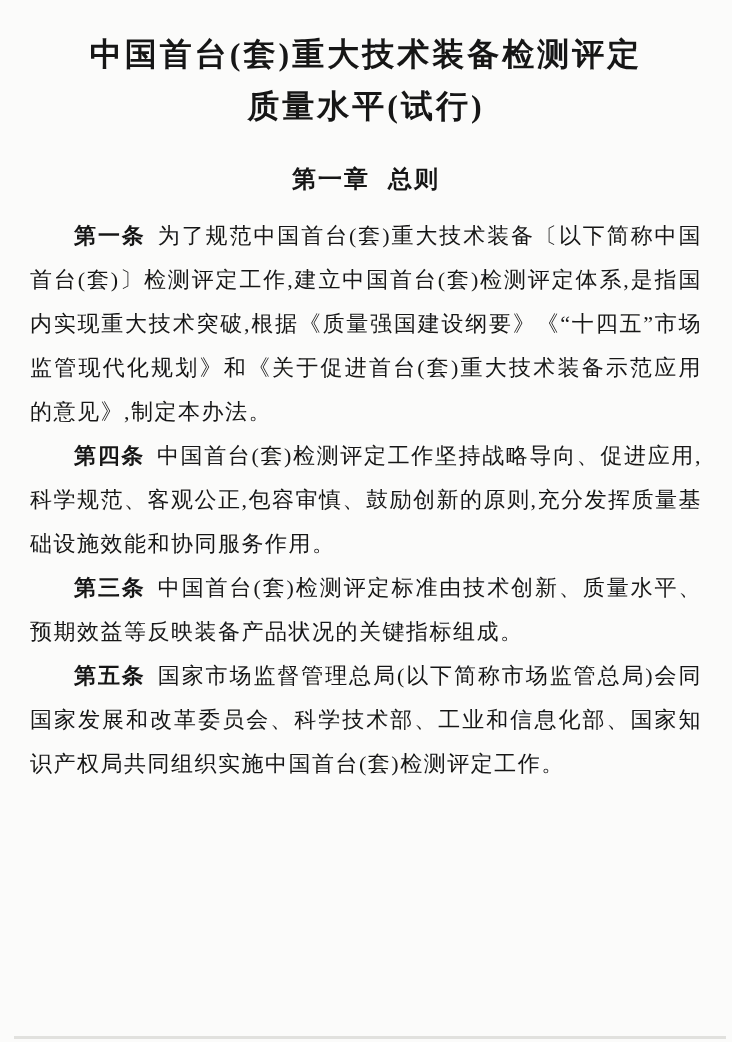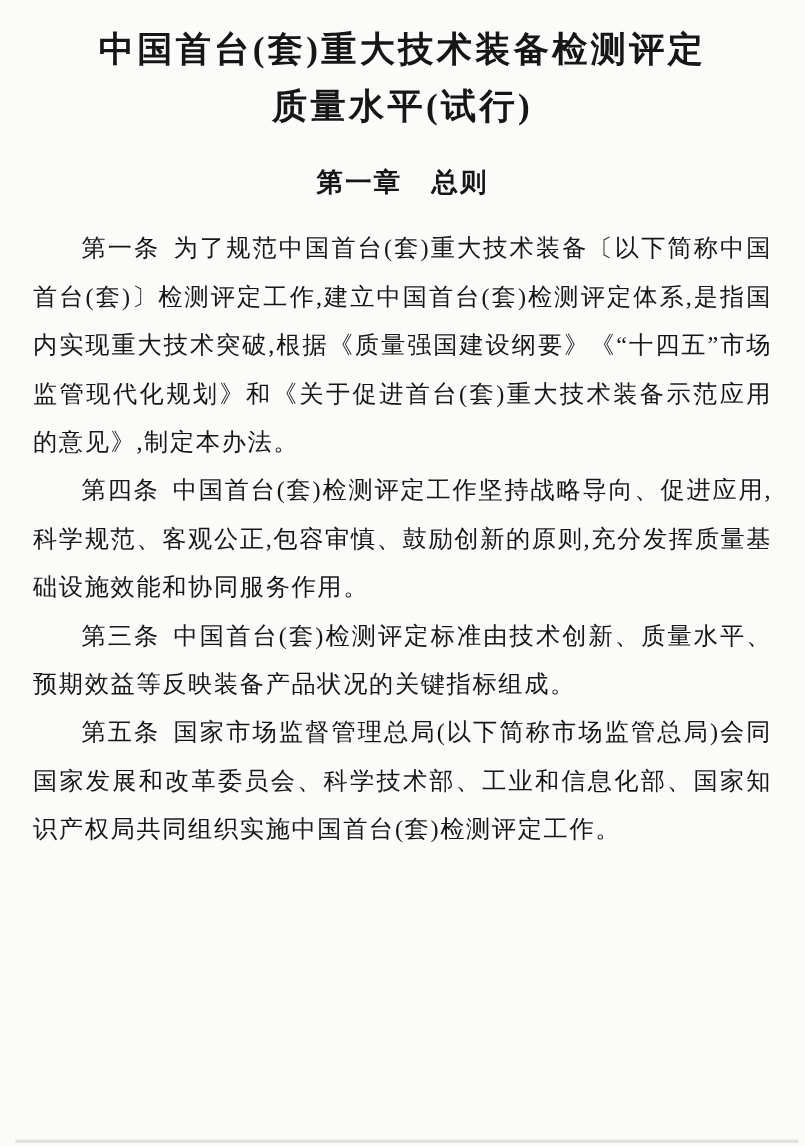--- a/index.html
+++ b/index.html
@@ -11,53 +11,53 @@
     height: 1042px;
     background: #fbfbfa;
     color: #161616;
     font-family: "Liberation Serif", "DejaVu Serif", serif;
     overflow: hidden;
     position: relative;
   }
   .page {
     padding: 18px 30px 0 30px;
     box-sizing: border-box;
+    margin-top: 10px;
   }
   .doc-title {
     margin: 0;
     text-align: center;
     font-weight: 700;
     font-size: 32px;
     line-height: 52px;
     letter-spacing: 3px;
   }
   .chapter-heading {
     margin: 32px 0 0 0;
     text-align: center;
     font-weight: 700;
     font-size: 24px;
     line-height: 30px;
     letter-spacing: 2px;
     word-spacing: 10px;
-    font-family: Liberation Mono, monospace;
   }
   .doc-body {
     margin-top: 20px;
   }
   .doc-body p {
     margin: 0;
     font-size: 22px;
     line-height: 44px;
     letter-spacing: 1.5px;
     text-align: justify;
     text-justify: inter-character;
     text-indent: 2em;
   }
   .article-no {
-    font-weight: 400;
+    font-weight: 700;
     margin-right: 12px;
   }
   .scan-edge {
     position: absolute;
     left: 14px;
     right: 6px;
     bottom: 3px;
     height: 3px;
     background: #dcdcd8;
     opacity: 0.85;

